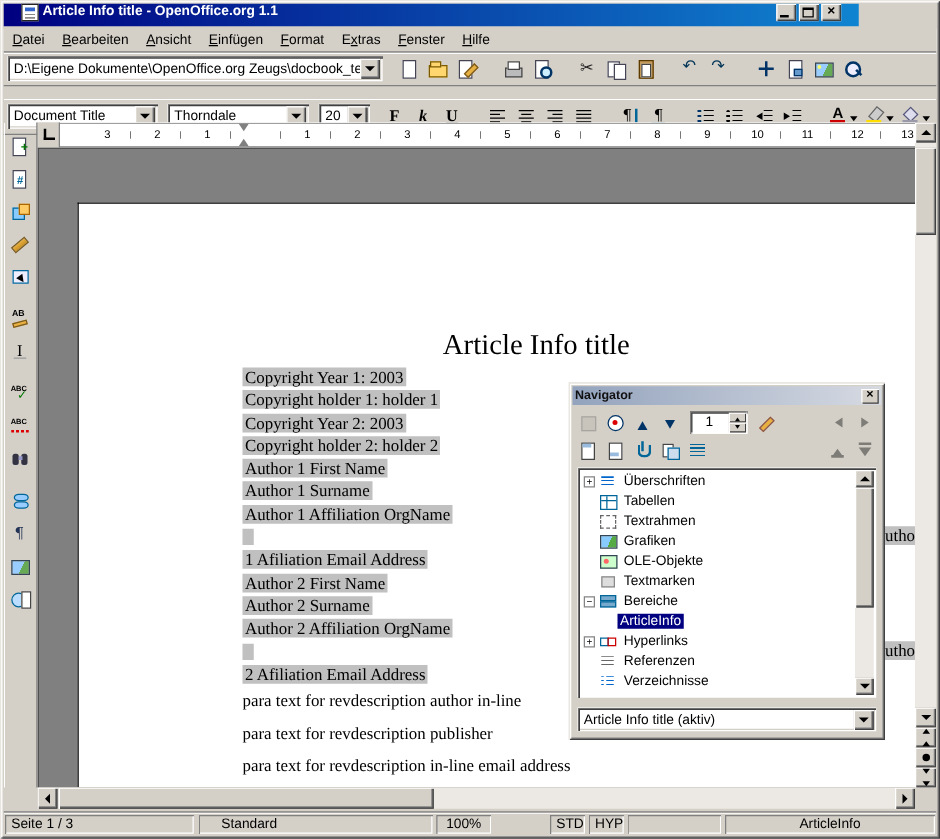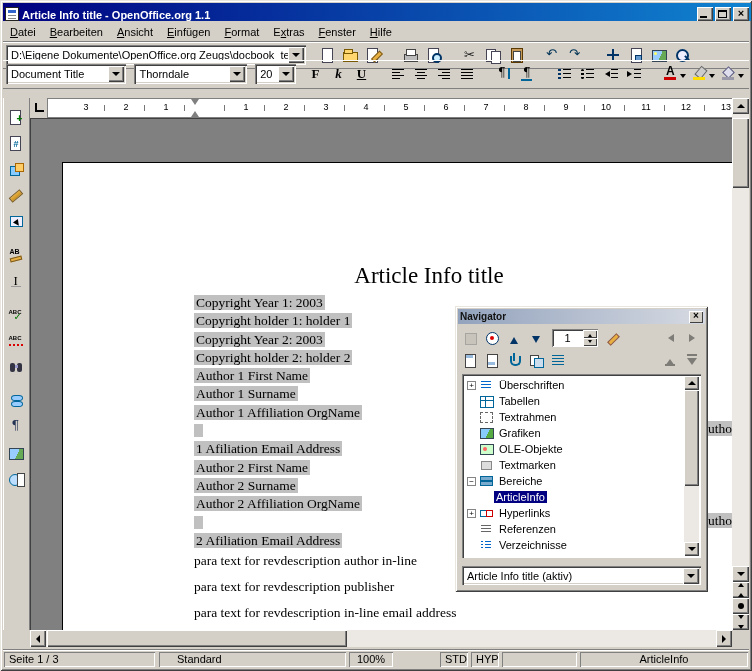--- a/index.html
+++ b/index.html
@@ -3,22 +3,22 @@
 <meta charset="utf-8">
 <style>
   html,body{margin:0;padding:0;background:#9a9a9a;}
   body{width:752px;height:671px;overflow:hidden;font-family:"Liberation Sans",sans-serif;}
   *{box-sizing:border-box;}
 
   .window{position:relative;width:752px;height:671px;background:#d4d0c8;
     box-shadow:inset 1px 1px #e9e6e0, inset -1px -1px #404040, inset 2px 2px #fff, inset -2px -2px #808080;}
 
   
-  .titlebar{position:absolute;left:3px;top:3px;width:748px;height:18px;
-    background:linear-gradient(90deg,#000080,#1084d0);display:flex;align-items:flex-end;padding:0 2px;}
+  .titlebar{position:absolute;left:3px;top:3px;width:684px;height:18px;
+    background:linear-gradient(90deg,#000080,#1084d0);display:flex;align-items:flex-start;padding:0 14px;}
   .appicon{width:14px;height:14px;background:#fff;border:1px solid #222;position:relative;flex:none;margin-right:3px;}
   .appicon::before{content:"";position:absolute;left:2px;top:2px;right:2px;height:3px;background:#36c;}
   .appicon::after{content:"";position:absolute;left:2px;top:7px;right:2px;height:4px;
     background:repeating-linear-gradient(#888 0 1px,transparent 1px 3px);}
   .title{color:#fff;font-weight:bold;font-size:11px;white-space:nowrap;overflow:hidden;flex:1;}
   .winbtns{display:flex;gap:2px;flex:none;}
   .wbtn{width:16px;height:14px;background:#d4d0c8;border:none;padding:0;position:relative;
     box-shadow:inset 1px 1px #fff, inset -1px -1px #404040, inset -2px -2px #808080;cursor:default;}
   .wb-min{position:absolute;left:3px;bottom:3px;width:7px;height:2px;background:#000;}
   .wb-max{position:absolute;left:3px;top:3px;width:9px;height:8px;border:1px solid #000;border-top:2px solid #000;}
@@ -26,21 +26,21 @@
 
   
   .menubar{position:absolute;left:3px;top:22px;width:746px;height:20px;display:flex;align-items:center;
     font-size:11px;border-bottom:1px solid #808080;box-shadow:0 1px #fff;}
   .mitem{padding:2px 7px;white-space:nowrap;}
 
   
   .toolbar{position:absolute;left:3px;width:746px;display:flex;align-items:center;
     border-bottom:1px solid #808080;box-shadow:inset 0 1px #fff;padding:0 3px;}
   .fbar{top:42px;height:27px;}
-  .obar{top:60px;height:29px;}
+  .obar{top:79px;height:29px;}
   .btnrow{display:flex;align-items:center;}
   .tbtn{width:23px;height:22px;border:1px solid transparent;background:transparent;padding:0;position:relative;
     display:flex;align-items:center;justify-content:center;cursor:default;flex:none;}
   .tbtn.has-arrow{width:29px;padding-right:6px;}
   .tbtn.has-arrow::after{content:"";position:absolute;right:1px;bottom:3px;border:3px solid transparent;border-top:4px solid #000;}
   .tbtn.disabled{opacity:.4;}
 
   .combo{background:#fff;height:20px;display:flex;align-items:center;
     box-shadow:inset 1px 1px #808080, inset 2px 2px #404040, inset -1px -1px #fff, inset -2px -2px #d4d0c8;}
   .combo-text{flex:1;padding:0 5px;font-size:11px;white-space:nowrap;overflow:hidden;}

